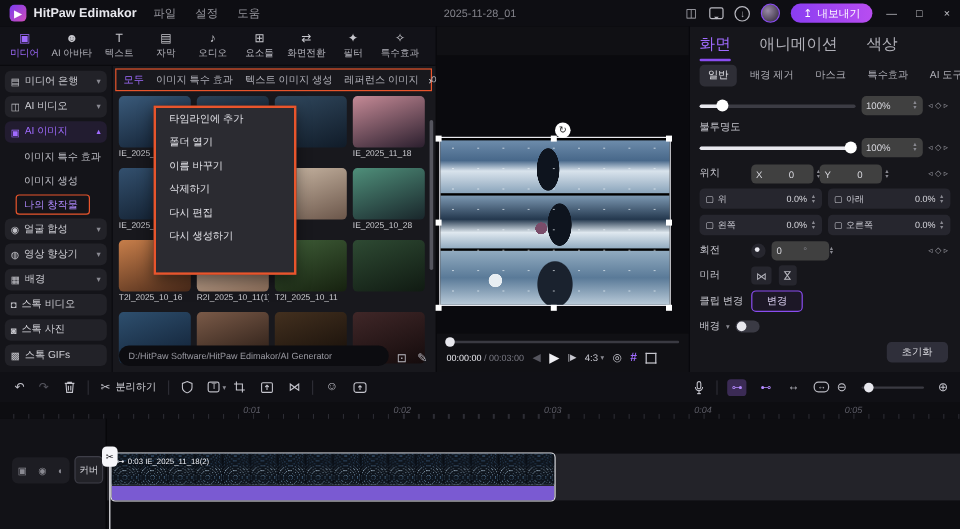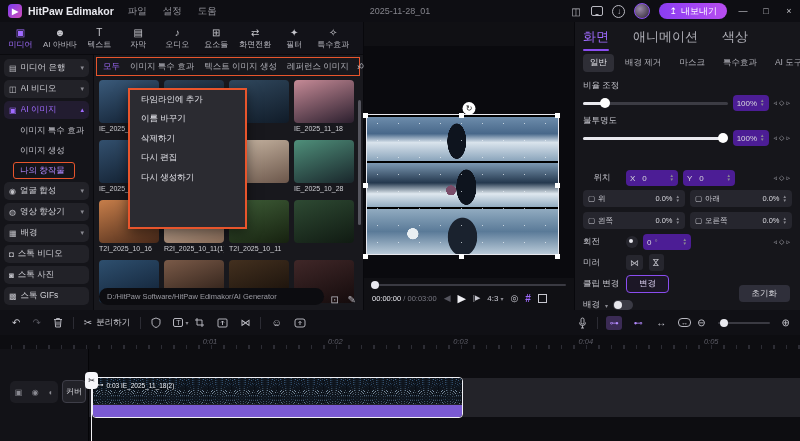--- a/index.html
+++ b/index.html
@@ -85,21 +85,21 @@
   .itab.active{color:#a06bff;}
   .itab.active:after{content:"";position:absolute;left:0;right:0;bottom:-2px;height:2px;border-radius:2px;background:#8a4df0;}
   .isubs{display:flex;gap:4px;margin-bottom:8px;}
   .isub{font-size:8.5px;color:#b0b0b8;padding:3px 7px;border-radius:4px;white-space:nowrap;}
   .isub.active{background:#2e2e36;color:#e4e4ea;}
   .plabel{font-size:8.5px;color:#c4c4cc;margin:4px 0 3px 0;}
   .prow{display:flex;align-items:center;gap:5px;margin-bottom:4px;}
   .slider{position:relative;flex:1;height:3px;background:#3c3c44;border-radius:2px;}
   .slider .fill{position:absolute;left:0;top:0;bottom:0;background:#e8e8ee;border-radius:2px;}
   .slider .sk{position:absolute;top:-3.5px;width:10px;height:10px;border-radius:50%;background:#fff;transform:translateX(-50%);}
-  .vbox{background:#4c1d95;border-radius:4px;height:16px;display:flex;align-items:center;padding:0 4px;gap:3px;font-size:8px;color:#d8d8de;white-space:nowrap;}
+  .vbox{background:#404040;border-radius:4px;height:16px;display:flex;align-items:center;padding:0 4px;gap:18px;font-size:8px;color:#d8d8de;white-space:nowrap;}
   .stp{display:flex;flex-direction:column;line-height:4px;font-size:4.5px;color:#8a8a92;}
   .kf{font-size:7px;color:#9a9aa2;letter-spacing:2px;white-space:nowrap;}
   .cropgrid{display:grid;grid-template-columns:1fr 1fr;gap:5px;margin-bottom:5px;}
   .cbox{background:#26262e;border-radius:4px;height:17px;display:flex;align-items:center;padding:0 5px;gap:3px;font-size:7.5px;color:#c8c8d0;}
   .cbox .cval{margin-left:auto;color:#d8d8de;}
   .mirbtn{width:17px;height:15px;border-radius:3px;background:#26262e;color:#b8b8c0;font-size:9px;display:flex;align-items:center;justify-content:center;}
   .chgbtn{height:16px;padding:0 12px;border-radius:4px;border:1px solid #8a4df0;color:#d8cdee;font-size:8.5px;display:flex;align-items:center;background:#1c1726;}
   .toggle{width:20px;height:10px;border-radius:6px;background:#3a3a44;position:relative;}
   .toggle .tk{position:absolute;left:1px;top:1px;width:8px;height:8px;border-radius:50%;background:#e8e8ee;}
   .resetbtn{position:absolute;right:10px;bottom:8px;height:17px;padding:0 13px;border-radius:4px;background:#2f2f3a;color:#d8d8de;font-size:8.5px;display:flex;align-items:center;}
@@ -324,20 +324,21 @@
   <div class="gsb"></div>
   <div class="pathbar">
       <span class="pathtext">D:/HitPaw Software/HitPaw Edimakor/AI Generator</span>
     </div>
   <span class="path-ic ic" style="right:24px;">⊡</span>
   <span class="path-ic ic" style="right:7px;">✎</span>
 </div>
 
 <div class="ctxmenu" id="ctxmenu">
     <div class="ctxitem">타임라인에 추가</div>
+    <div class="ctxitem">폴더 열기</div>
     <div class="ctxitem">이름 바꾸기</div>
     <div class="ctxitem">삭제하기</div>
     <div class="ctxitem">다시 편집</div>
     <div class="ctxitem">다시 생성하기</div>
   </div>
 
 <div class="player">
   <div class="ptitle">플레이어</div>
   <div class="stage">
     <div class="rot ic">↻</div>
@@ -383,21 +384,20 @@
       <span class="itab">색상</span>
     </div>
   <div class="isubs" id="isubs">
       <span class="isub active">일반</span>
       <span class="isub">배경 제거</span>
       <span class="isub">마스크</span>
       <span class="isub">특수효과</span>
       <span class="isub">AI 도구</span>
     </div>
 
-  <div class="plabel">비율 조정</div>
   <div class="prow">
     <div class="slider">
         <div class="fill" style="width:15%;"></div>
         <span class="sk" style="left:15%;"></span>
       </div>
     <span class="vbox">
         <span>100%</span>
         <span class="stp">
           <span>▲</span>
           <span>▼</span>
@@ -415,21 +415,21 @@
     <span class="vbox">
         <span>100%</span>
         <span class="stp">
           <span>▲</span>
           <span>▼</span>
         </span>
       </span>
     <span class="kf">◃◇▹</span>
   </div>
 
-  <div class="prow" style="margin-top:24px;text-align:center;">
+  <div class="prow" style="margin-top:6px;">
     <span class="plabel" style="margin:0;width:38px;">위치</span>
     <span class="vbox" style="width:44px;">
         <span>X</span>
         <span style="margin-left:4px;">0</span>
         <span class="stp" style="margin-left:auto;">
           <span>▲</span>
           <span>▼</span>
         </span>
       </span>
     <span class="vbox" style="width:44px;">

